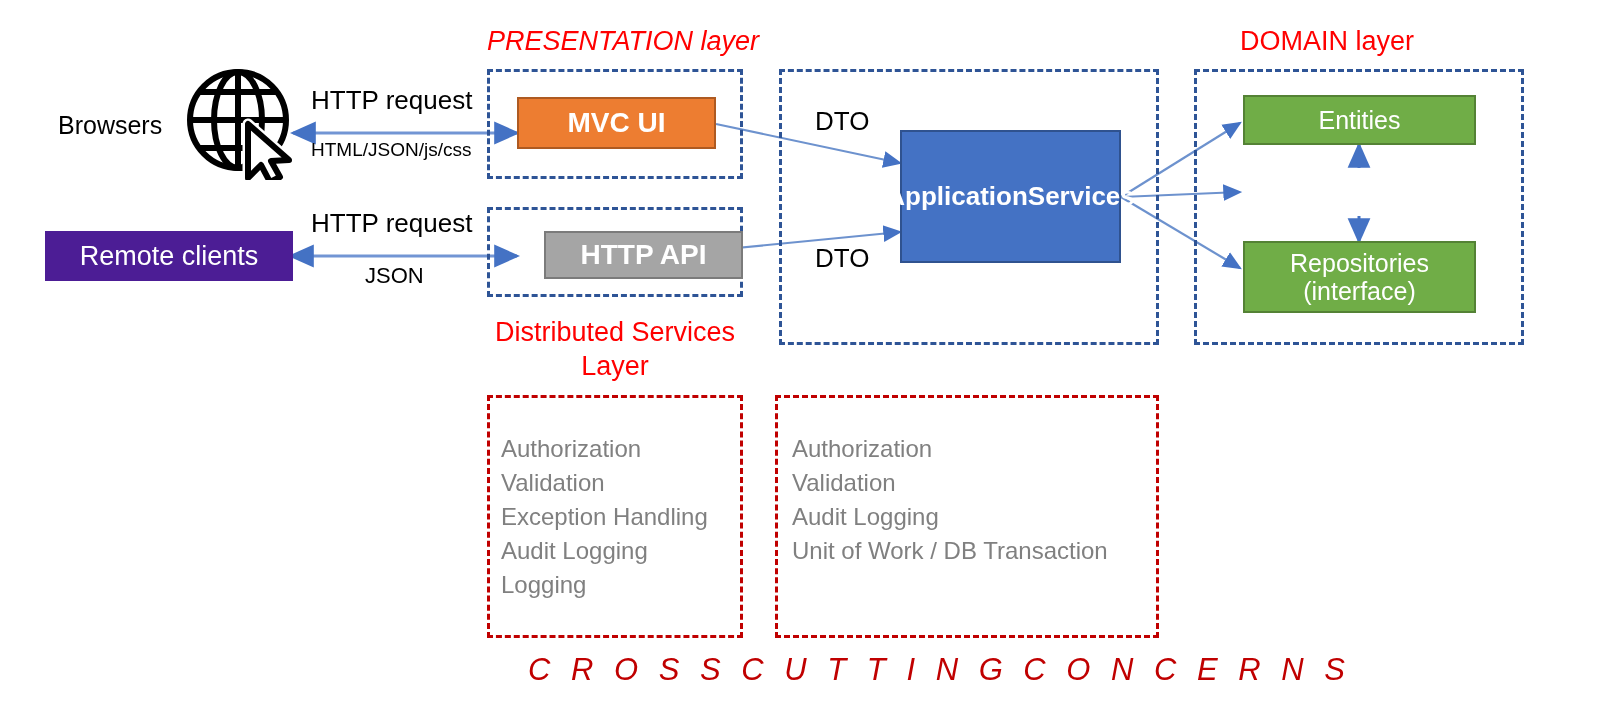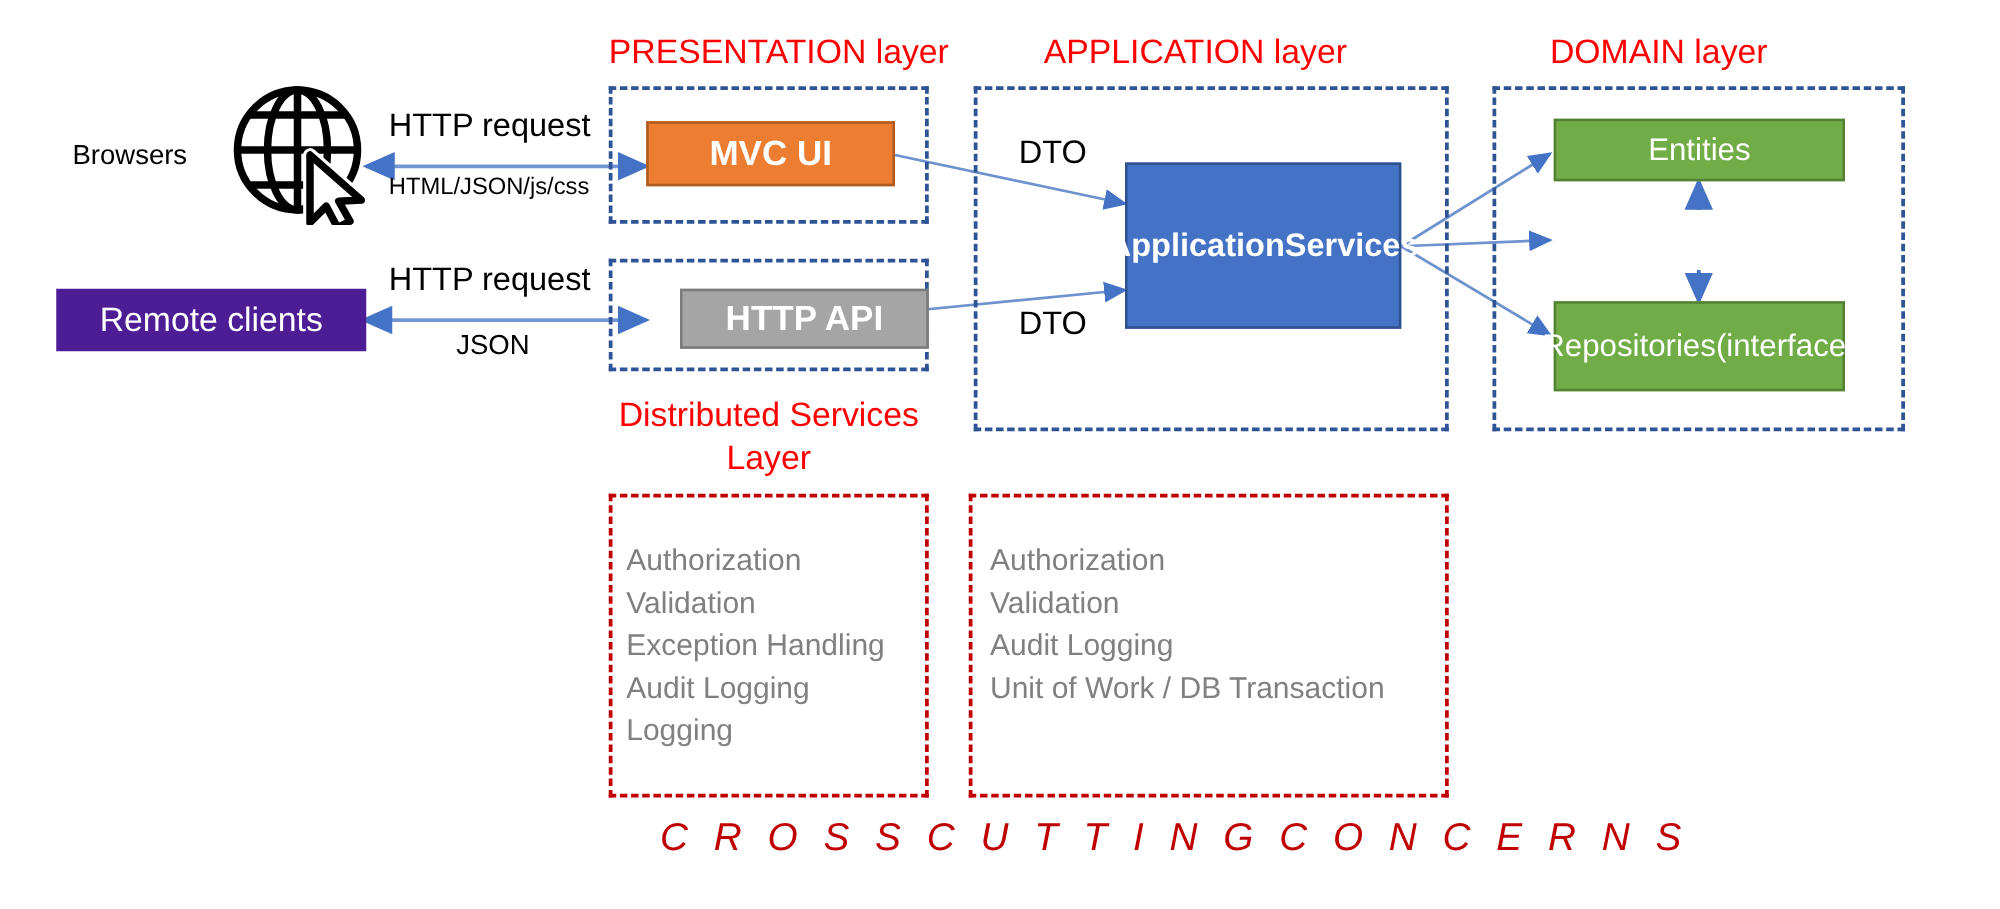--- a/index.html
+++ b/index.html
@@ -91,21 +91,21 @@
     font-size: 27px;
     font-weight: normal;
   }
 
   
   .plain {
     position: absolute;
     color: #000000;
     white-space: nowrap;
   }
-  .lbl-browsers { font-size: 22px; }
+  .lbl-browsers { font-size: 25px; }
   .lbl-http     { font-size: 26px; }
   .lbl-small    { font-size: 19px; }
   .lbl-json     { font-size: 22px; }
   .lbl-dto      { font-size: 26px; }
 
   
   .cc-list {
     position: absolute;
     color: #808080;
     font-size: 24px;
@@ -157,23 +157,22 @@
 
     <line x1="1121" y1="197" x2="1240" y2="192" stroke="#6D92CE" stroke-width="2.2" marker-end="url(#ah)"></line>
 
     <line x1="1121" y1="197" x2="1240" y2="268" stroke="#6D92CE" stroke-width="2.2" marker-end="url(#ah)"></line>
 
     <line x1="1359" y1="168" x2="1359" y2="145" stroke="#4472C4" stroke-width="3" marker-end="url(#ah)"></line>
 
     <line x1="1359" y1="216" x2="1359" y2="241" stroke="#4472C4" stroke-width="3" marker-end="url(#ah)"></line>
   </svg>
 
-  <div class="layer-title" style="left:487px; top:26px; width:256px;">PRESENTATION layer</div>
-
-  <div class="layer-title" style="left:835px; top:26px; width:232px;">APPLICATION layer</div>
+  <div class="layer-title" style="left:487px; top:26px; width:256px;font-style:italic;">PRESENTATION layer</div>
+
 
   <div class="layer-title" style="left:1238px; top:26px; width:178px;">DOMAIN layer</div>
 
   <div class="layer-title two-line" style="left:487px; top:316px; width:256px;">
     <div>Distributed Services</div>
     <div>Layer</div>
   </div>
 
   <div class="dashed-blue" style="left:487px; top:69px; width:256px; height:110px;"></div>
 
@@ -221,21 +220,21 @@
   <div class="node node-api" style="left:517px; top:231px; width:199px; height:48px;">HTTP API</div>
 
   <div class="node node-appsvc" style="left:900px; top:130px; width:221px; height:133px; ">
     <span>Application</span>
     <span>Services</span>
   </div>
 
   <div class="node node-green" style="left:1243px; top:95px; width:233px; height:50px;">Entities</div>
 
 
-  <div class="node node-green" style="left:1243px; top:241px; width:233px; height:72px; ">
+  <div class="node node-green" style="left:1243px; top:241px; width:233px; height:72px; flex-direction:column;">
     <span>Repositories</span>
     <span>(interface)</span>
   </div>
 
   <div class="dashed-red" style="left:487px; top:395px; width:256px; height:243px;"></div>
 
   <div class="dashed-red" style="left:775px; top:395px; width:384px; height:243px;"></div>
 
   <div class="cc-list" style="left:501px; top:432px;">
     <div>Authorization</div>

